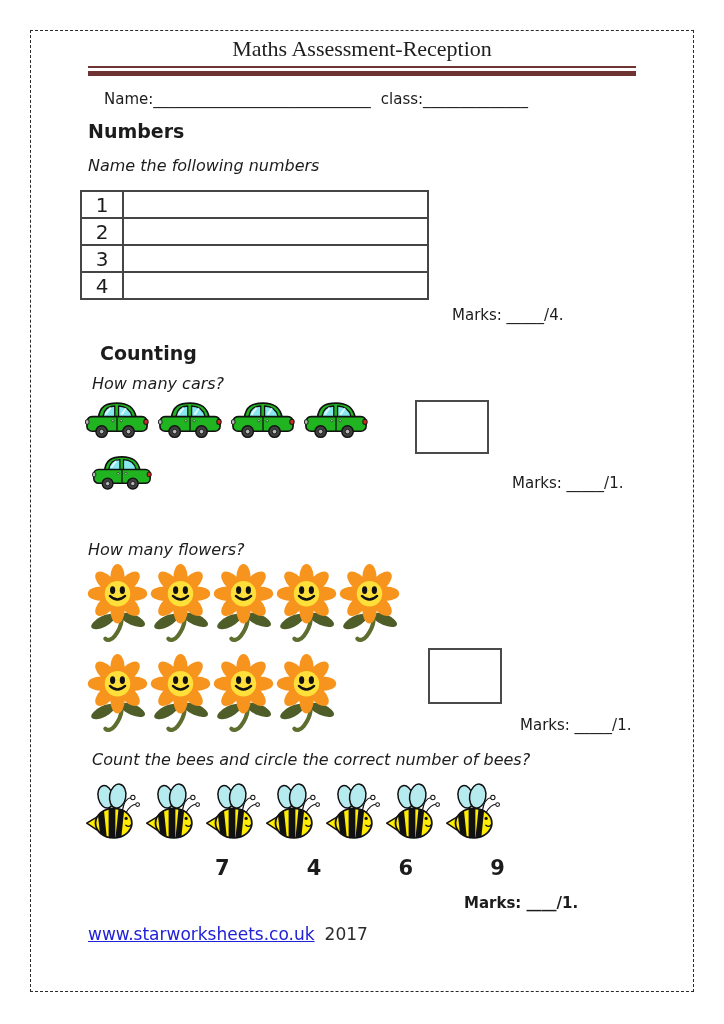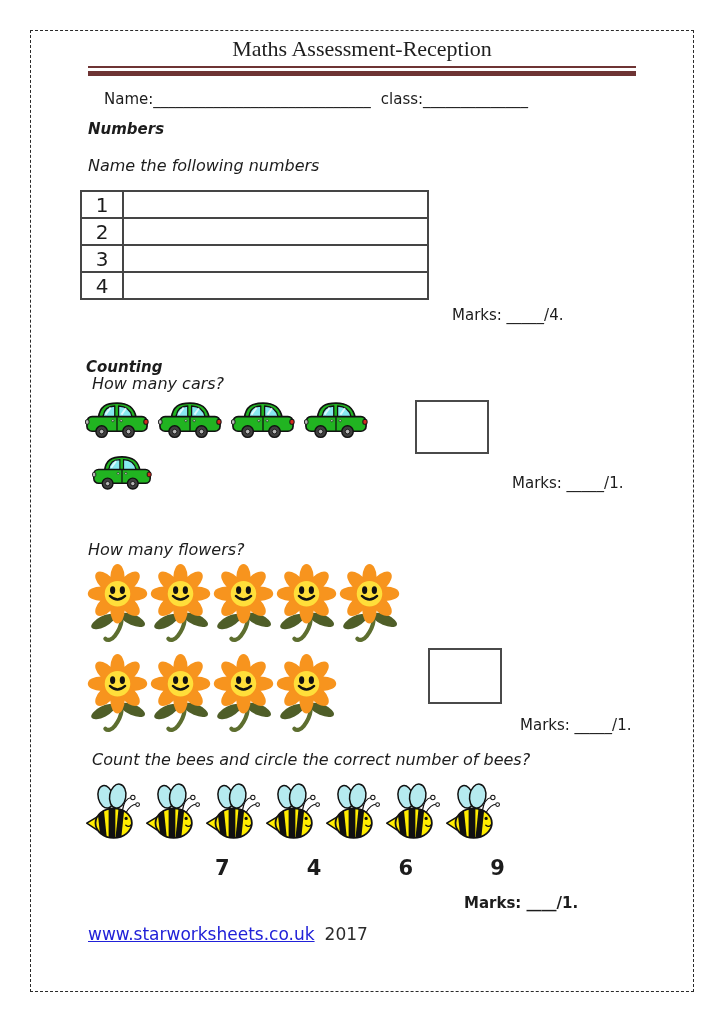--- a/index.html
+++ b/index.html
@@ -7,21 +7,21 @@
         font-family:"DejaVu Sans",sans-serif;color:#1c1c1c;}
   .border-frame{position:absolute;left:30px;top:30px;width:662px;height:960px;
         border:1px dashed #2a2a2a;}
   .title{position:absolute;left:0;top:36px;width:100%;text-align:center;
         font-family:"Liberation Serif",serif;font-size:22px;color:#1e1e1e;}
   .title-rule{position:absolute;left:88px;top:66px;width:548px;height:10px;
         box-sizing:border-box;border-top:2px solid var(--accent_maroon);
         border-bottom:5px solid var(--accent_maroon);}
   .name-line{position:absolute;left:88px;top:90px;font-size:15px;white-space:pre;margin-left:16px;}
   .gap{margin-left:10px;}
-  .section-heading{position:absolute;font-weight:bold;font-size:15px;font-style:italic;}
+  .section-heading{position:absolute;font-weight:bold;font-size:19px;}
   .question{position:absolute;font-style:italic;font-size:16px;}
   .numtable{position:absolute;left:80px;top:190px;border-collapse:collapse;}
   .numtable td{border:2px solid #454545;height:25px;padding:0;}
   .numtable td.c1{width:40px;text-align:center;font-size:20px;}
   .numtable td.c2{width:303px;}
   .marks{position:absolute;font-size:15px;text-align:right;}
   .marks.bold{font-weight:bold;}
   .answer-box{position:absolute;border:2px solid #4a4a4a;background:#fff;}
   .icon-row{position:absolute;display:flex;align-items:flex-start;}
   .icon-row .icon{display:block;line-height:0;}
@@ -62,21 +62,21 @@
         <td class="c2"></td>
       </tr>
         <tr>
         <td class="c1">4</td>
         <td class="c2"></td>
       </tr>
       </tbody>
   </table>
   <div class="marks" style="left:452px;top:306px;">Marks: _____/4.</div>
 
-  <div class="section-heading" style="left:86px;top:342px;margin-top:16px;">Counting</div>
+  <div class="section-heading" style="left:100px;top:342px;">Counting</div>
   <div class="question" style="left:92px;top:374px;">How many cars?</div>
 
   <div class="icon-row" style="left:85px;top:398px;gap:9px;">
     <span class="icon">
       <svg viewBox="0 0 100 68" width="64" height="43.5">
         <g stroke="#111" stroke-linejoin="round">
           <path d="M21,31 C23,13 33,8 50,8 C67,8 77,14 80,31 Z" fill="var(--car_green)" stroke-width="2.6"></path>
           <path d="M28,29 C30,16 38,12.5 46.5,12.5 L46.5,29 Z" fill="var(--window_cyan)" stroke-width="2"></path>
           <path d="M52.5,29 L52.5,12.5 C63,13 71,18 73.5,29 Z" fill="var(--window_cyan)" stroke-width="2"></path>
           <path d="M32,26 L40,15" stroke="#eefcff" stroke-width="3" opacity="0.85"></path>

